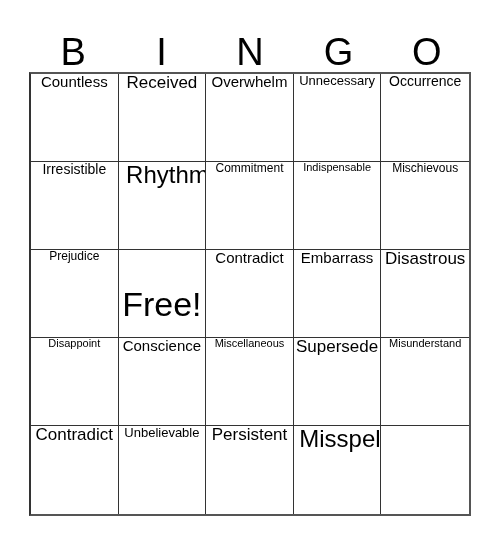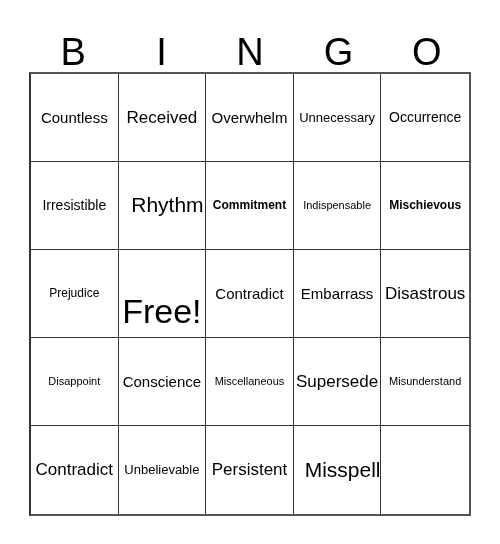--- a/index.html
+++ b/index.html
@@ -60,46 +60,45 @@
     border-right: 2px solid #555555;
     border-bottom: 2px solid #555555;
     box-sizing: border-box;
     background: #ffffff;
   }
   .bingo-cell {
     border-right: 1px solid #333333;
     border-bottom: 1px solid #333333;
     box-sizing: border-box;
     display: flex;
-    align-items: center;
     justify-content: center;
     text-align: center;
     padding: 0 2px;
     overflow: hidden;
     background: #ffffff;
   }
   .bingo-cell:nth-child(5n) { border-right: none; }
   .bingo-cell:nth-child(n+21) { border-bottom: none; }
 
   .cell-text {
     display: block;
     line-height: 1.05;
     white-space: nowrap;
     color: #000000;
   }
 
   
   .fs-xs  { font-size: 11px; }
-  .fs-s   { font-size: 12px; font-weight: bold; }
+  .fs-s   { font-size: 12px; }
   .fs-sm  { font-size: 13px; }
   .fs-m   { font-size: 14px; }
   .fs-ml  { font-size: 15px; }
   .fs-l   { font-size: 12px; }
   .fs-xl  { font-size: 17px; }
-  .fs-xxl { font-size: 21px; margin-left: 11px; }
+  .fs-xxl { font-size: 24px; margin-left: 11px; }
   .fs-free{ font-size: 34px; margin-top: 37px; }
 </style>
 </head>
 <body>
 
 <div id="bingo-card">
 
   <div id="bingo-header">
     <div class="header-letter">B</div>
     <div class="header-letter">I</div>

